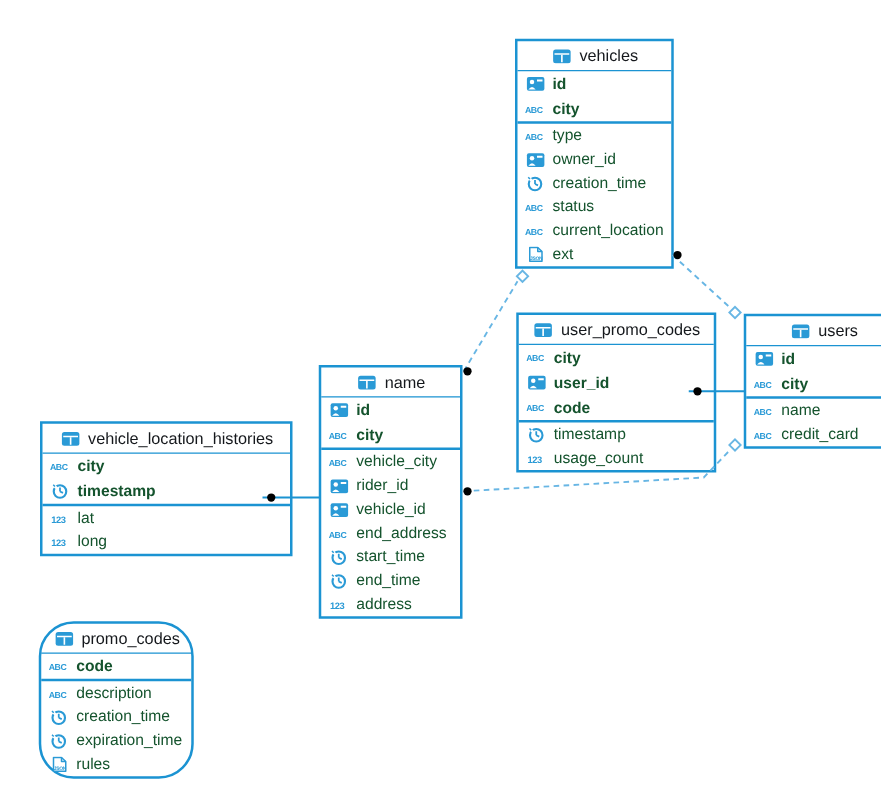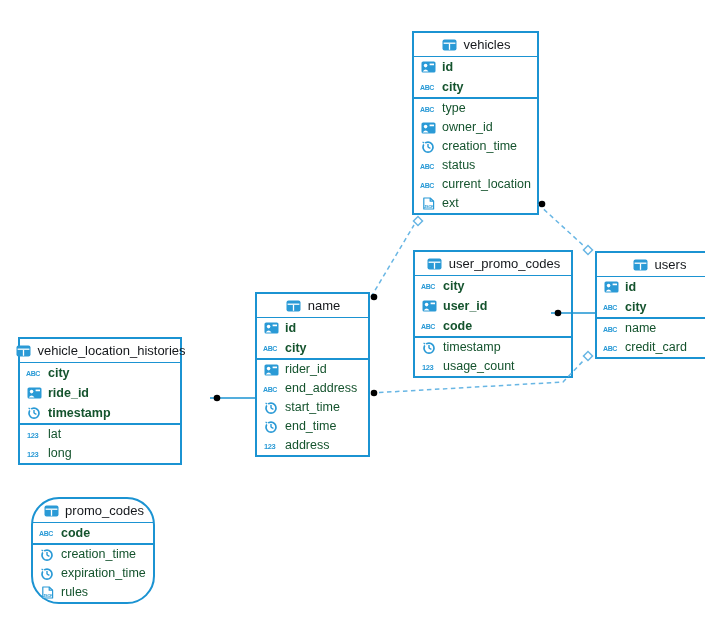--- a/index.html
+++ b/index.html
@@ -273,31 +273,50 @@
               <svg width="17" height="10" viewBox="0 0 17 10">
                 <text x="0" y="8" font-size="7" font-weight="bold" fill="#2a9ad6" letter-spacing="-0.4" font-family="Liberation Sans,sans-serif">ABC</text>
               </svg>
             </span>
             <span class="fname">city</span>
           </div>
         </div>
         <div class="sec">
           <div class="row">
             <span class="ic">
+              <svg width="17" height="10" viewBox="0 0 17 10">
+                <text x="0" y="8" font-size="7" font-weight="bold" fill="#2a9ad6" letter-spacing="-0.4" font-family="Liberation Sans,sans-serif">ABC</text>
+              </svg>
+            </span>
+            <span class="fname">vehicle_city</span>
+          </div>
+          <div class="row">
+            <span class="ic">
               <svg width="15" height="12" viewBox="0 0 15 12">
                 <rect x="0.5" y="0.5" width="14" height="11" rx="1.6" fill="#2a9ad6"></rect>
                 <line x1="8.6" y1="3.4" x2="13" y2="3.4" stroke="#fff" stroke-width="1.7"></line>
                 <circle cx="4.6" cy="4.6" r="1.8" fill="#fff"></circle>
                 <path d="M1.7,10.6 Q4.6,6.6 7.5,10.6 Z" fill="#fff"></path>
               </svg>
             </span>
             <span class="fname">rider_id</span>
           </div>
           <div class="row">
             <span class="ic">
+              <svg width="15" height="12" viewBox="0 0 15 12">
+                <rect x="0.5" y="0.5" width="14" height="11" rx="1.6" fill="#2a9ad6"></rect>
+                <line x1="8.6" y1="3.4" x2="13" y2="3.4" stroke="#fff" stroke-width="1.7"></line>
+                <circle cx="4.6" cy="4.6" r="1.8" fill="#fff"></circle>
+                <path d="M1.7,10.6 Q4.6,6.6 7.5,10.6 Z" fill="#fff"></path>
+              </svg>
+            </span>
+            <span class="fname">vehicle_id</span>
+          </div>
+          <div class="row">
+            <span class="ic">
               <svg width="17" height="10" viewBox="0 0 17 10">
                 <text x="0" y="8" font-size="7" font-weight="bold" fill="#2a9ad6" letter-spacing="-0.4" font-family="Liberation Sans,sans-serif">ABC</text>
               </svg>
             </span>
             <span class="fname">end_address</span>
           </div>
           <div class="row">
             <span class="ic">
               <svg width="14" height="14" viewBox="0 0 14 14">
                 <circle cx="7" cy="7.2" r="5" fill="none" stroke="#2a9ad6" stroke-width="1.7"></circle>
@@ -324,21 +343,21 @@
           <div class="row">
             <span class="ic">
               <svg width="17" height="10" viewBox="0 0 17 10">
                 <text x="1" y="8" font-size="7.5" font-weight="bold" fill="#2a9ad6" letter-spacing="-0.4" font-family="Liberation Sans,sans-serif">123</text>
               </svg>
             </span>
             <span class="fname">address</span>
           </div>
         </div>
       </div>
-      <div class="tbl" style="left: 18px; top: 337px; width: 164px;">
+      <div class="tbl" style="left: 32px; top: 337px; width: 202px;">
         <div class="thead">
           <span class="ic">
             <svg width="15" height="12" viewBox="0 0 15 12">
               <rect x="0.5" y="0.5" width="14" height="11" rx="2" fill="#2a9ad6"></rect>
               <line x1="1.6" y1="4.2" x2="13.4" y2="4.2" stroke="#fff" stroke-width="1.3"></line>
               <line x1="7.5" y1="4.8" x2="7.5" y2="10.8" stroke="#fff" stroke-width="1.3"></line>
             </svg>
           </span>
           <span class="tname">vehicle_location_histories</span>
         </div>
@@ -346,31 +365,20 @@
           <div class="row">
             <span class="ic">
               <svg width="17" height="10" viewBox="0 0 17 10">
                 <text x="0" y="8" font-size="7" font-weight="bold" fill="#2a9ad6" letter-spacing="-0.4" font-family="Liberation Sans,sans-serif">ABC</text>
               </svg>
             </span>
             <span class="fname">city</span>
           </div>
           <div class="row">
             <span class="ic">
-              <svg width="15" height="12" viewBox="0 0 15 12">
-                <rect x="0.5" y="0.5" width="14" height="11" rx="1.6" fill="#2a9ad6"></rect>
-                <line x1="8.6" y1="3.4" x2="13" y2="3.4" stroke="#fff" stroke-width="1.7"></line>
-                <circle cx="4.6" cy="4.6" r="1.8" fill="#fff"></circle>
-                <path d="M1.7,10.6 Q4.6,6.6 7.5,10.6 Z" fill="#fff"></path>
-              </svg>
-            </span>
-            <span class="fname">ride_id</span>
-          </div>
-          <div class="row">
-            <span class="ic">
               <svg width="14" height="14" viewBox="0 0 14 14">
                 <circle cx="7" cy="7.2" r="5" fill="none" stroke="#2a9ad6" stroke-width="1.7"></circle>
                 <line x1="7" y1="7.2" x2="7" y2="4" stroke="#2a9ad6" stroke-width="1.4"></line>
                 <line x1="7" y1="7.2" x2="9.4" y2="8.3" stroke="#2a9ad6" stroke-width="1.4"></line>
                 <line x1="2.4" y1="2.6" x2="4.4" y2="4.6" stroke="#fff" stroke-width="2"></line>
                 <line x1="1.6" y1="1.8" x2="3" y2="3.2" stroke="#2a9ad6" stroke-width="1.2"></line>
               </svg>
             </span>
             <span class="fname">timestamp</span>
           </div>
@@ -409,20 +417,28 @@
           <div class="row">
             <span class="ic">
               <svg width="17" height="10" viewBox="0 0 17 10">
                 <text x="0" y="8" font-size="7" font-weight="bold" fill="#2a9ad6" letter-spacing="-0.4" font-family="Liberation Sans,sans-serif">ABC</text>
               </svg>
             </span>
             <span class="fname">code</span>
           </div>
         </div>
         <div class="sec">
+          <div class="row">
+            <span class="ic">
+              <svg width="17" height="10" viewBox="0 0 17 10">
+                <text x="0" y="8" font-size="7" font-weight="bold" fill="#2a9ad6" letter-spacing="-0.4" font-family="Liberation Sans,sans-serif">ABC</text>
+              </svg>
+            </span>
+            <span class="fname">description</span>
+          </div>
           <div class="row">
             <span class="ic">
               <svg width="14" height="14" viewBox="0 0 14 14">
                 <circle cx="7" cy="7.2" r="5" fill="none" stroke="#2a9ad6" stroke-width="1.7"></circle>
                 <line x1="7" y1="7.2" x2="7" y2="4" stroke="#2a9ad6" stroke-width="1.4"></line>
                 <line x1="7" y1="7.2" x2="9.4" y2="8.3" stroke="#2a9ad6" stroke-width="1.4"></line>
                 <line x1="2.4" y1="2.6" x2="4.4" y2="4.6" stroke="#fff" stroke-width="2"></line>
                 <line x1="1.6" y1="1.8" x2="3" y2="3.2" stroke="#2a9ad6" stroke-width="1.2"></line>
               </svg>
             </span>

